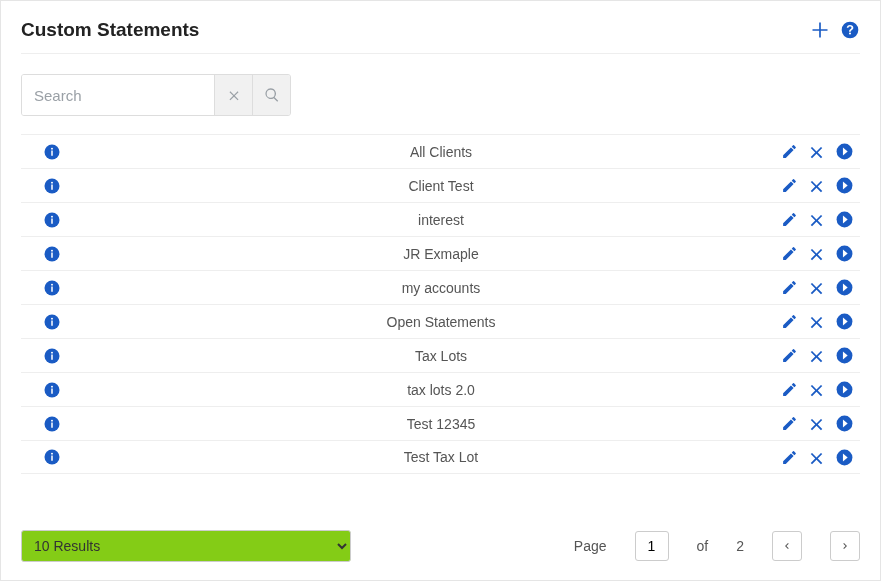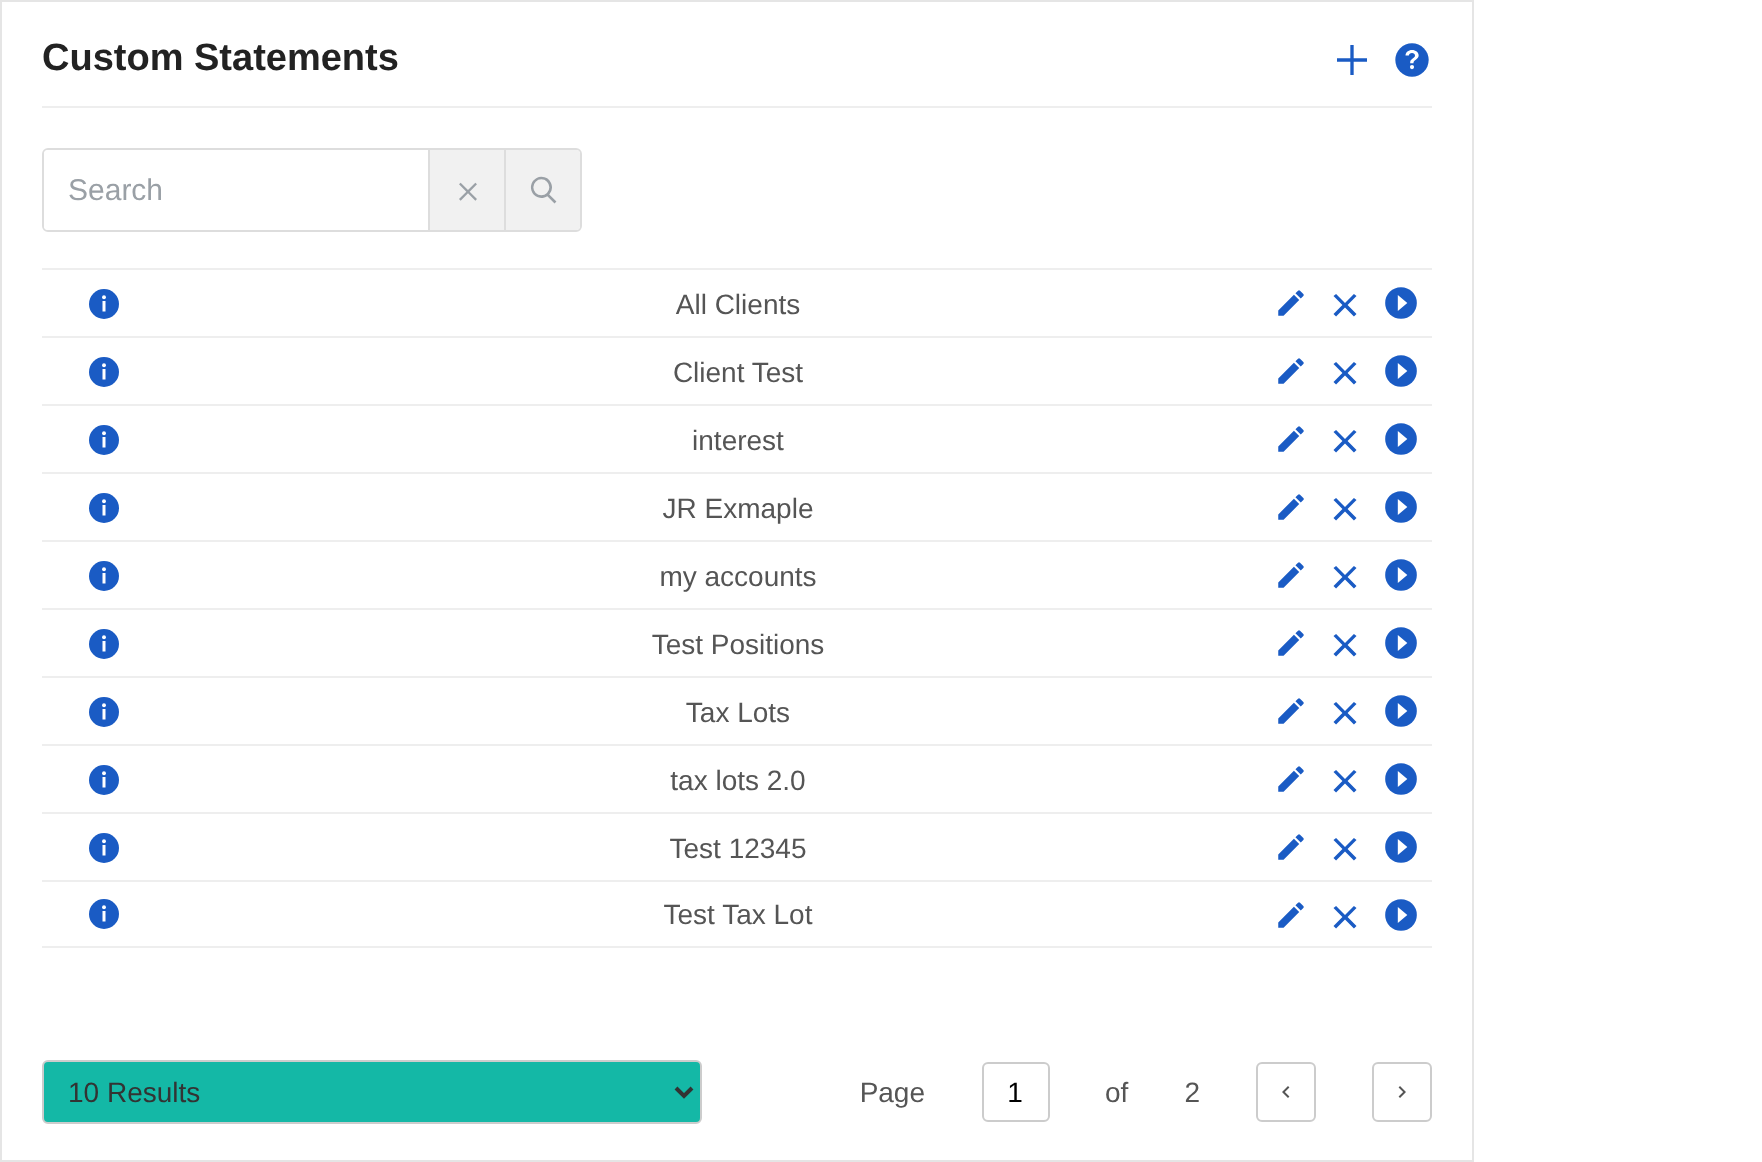--- a/index.html
+++ b/index.html
@@ -4,21 +4,21 @@
 <style>
   * { box-sizing: border-box; }
   body {
     margin: 0;
     padding: 0;
     font-family: -apple-system, BlinkMacSystemFont, "Segoe UI", Arial, sans-serif;
     background: #fff;
     color: #333;
   }
   .panel {
-    width: 737px;
+    width: 881px;
     height: 581px;
     border: 1px solid #e5e5e5;
     padding: 0 20px;
     position: relative;
   }
   .header {
     display: flex;
     align-items: center;
     justify-content: space-between;
     padding: 18px 0 12px 0;
@@ -108,21 +108,21 @@
     justify-content: space-between;
   }
   .page-size {
     width: 330px;
     height: 32px;
     border: 1px solid #ccc;
     border-radius: 3px;
     font-size: 14px;
     padding: 0 8px;
     color: #333;
-    background: #14b8a6;
+    background: #84cc16;
   }
   .pager {
     display: flex;
     align-items: center;
     gap: 28px;
     font-size: 14px;
     color: #555;
   }
   .page-input {
     width: 34px;
@@ -342,21 +342,21 @@
       <div class="row">
         <div class="row-info">
           <span class="icon blue clickable">
             <svg width="18" height="18" viewBox="0 0 24 24">
               <circle cx="12" cy="12" r="10" fill="currentColor"></circle>
               <rect x="11" y="10" width="2" height="7" fill="#fff"></rect>
               <circle cx="12" cy="7.5" r="1.3" fill="#fff"></circle>
             </svg>
           </span>
         </div>
-        <div class="row-label">Test Positions</div>
+        <div class="row-label">Open Statements</div>
         <div class="row-actions">
           <span class="icon blue clickable">
             <svg width="17" height="17" viewBox="0 0 24 24">
               <path fill="currentColor" d="M3 17.25V21h3.75l11.06-11.06-3.75-3.75L3 17.25zM20.71 7.04a1 1 0 000-1.41l-2.34-2.34a1 1 0 00-1.41 0l-1.83 1.83 3.75 3.75 1.83-1.83z"></path>
             </svg>
           </span>
           <span class="icon blue clickable">
             <svg width="17" height="17" viewBox="0 0 24 24">
               <path fill="currentColor" d="M18.3 5.71L12 12.01l-6.3-6.3L3.88 7.12l6.3 6.3-6.3 6.29 1.82 1.82 6.3-6.29 6.3 6.29 1.82-1.82-6.3-6.29 6.3-6.3z"></path>
             </svg>

